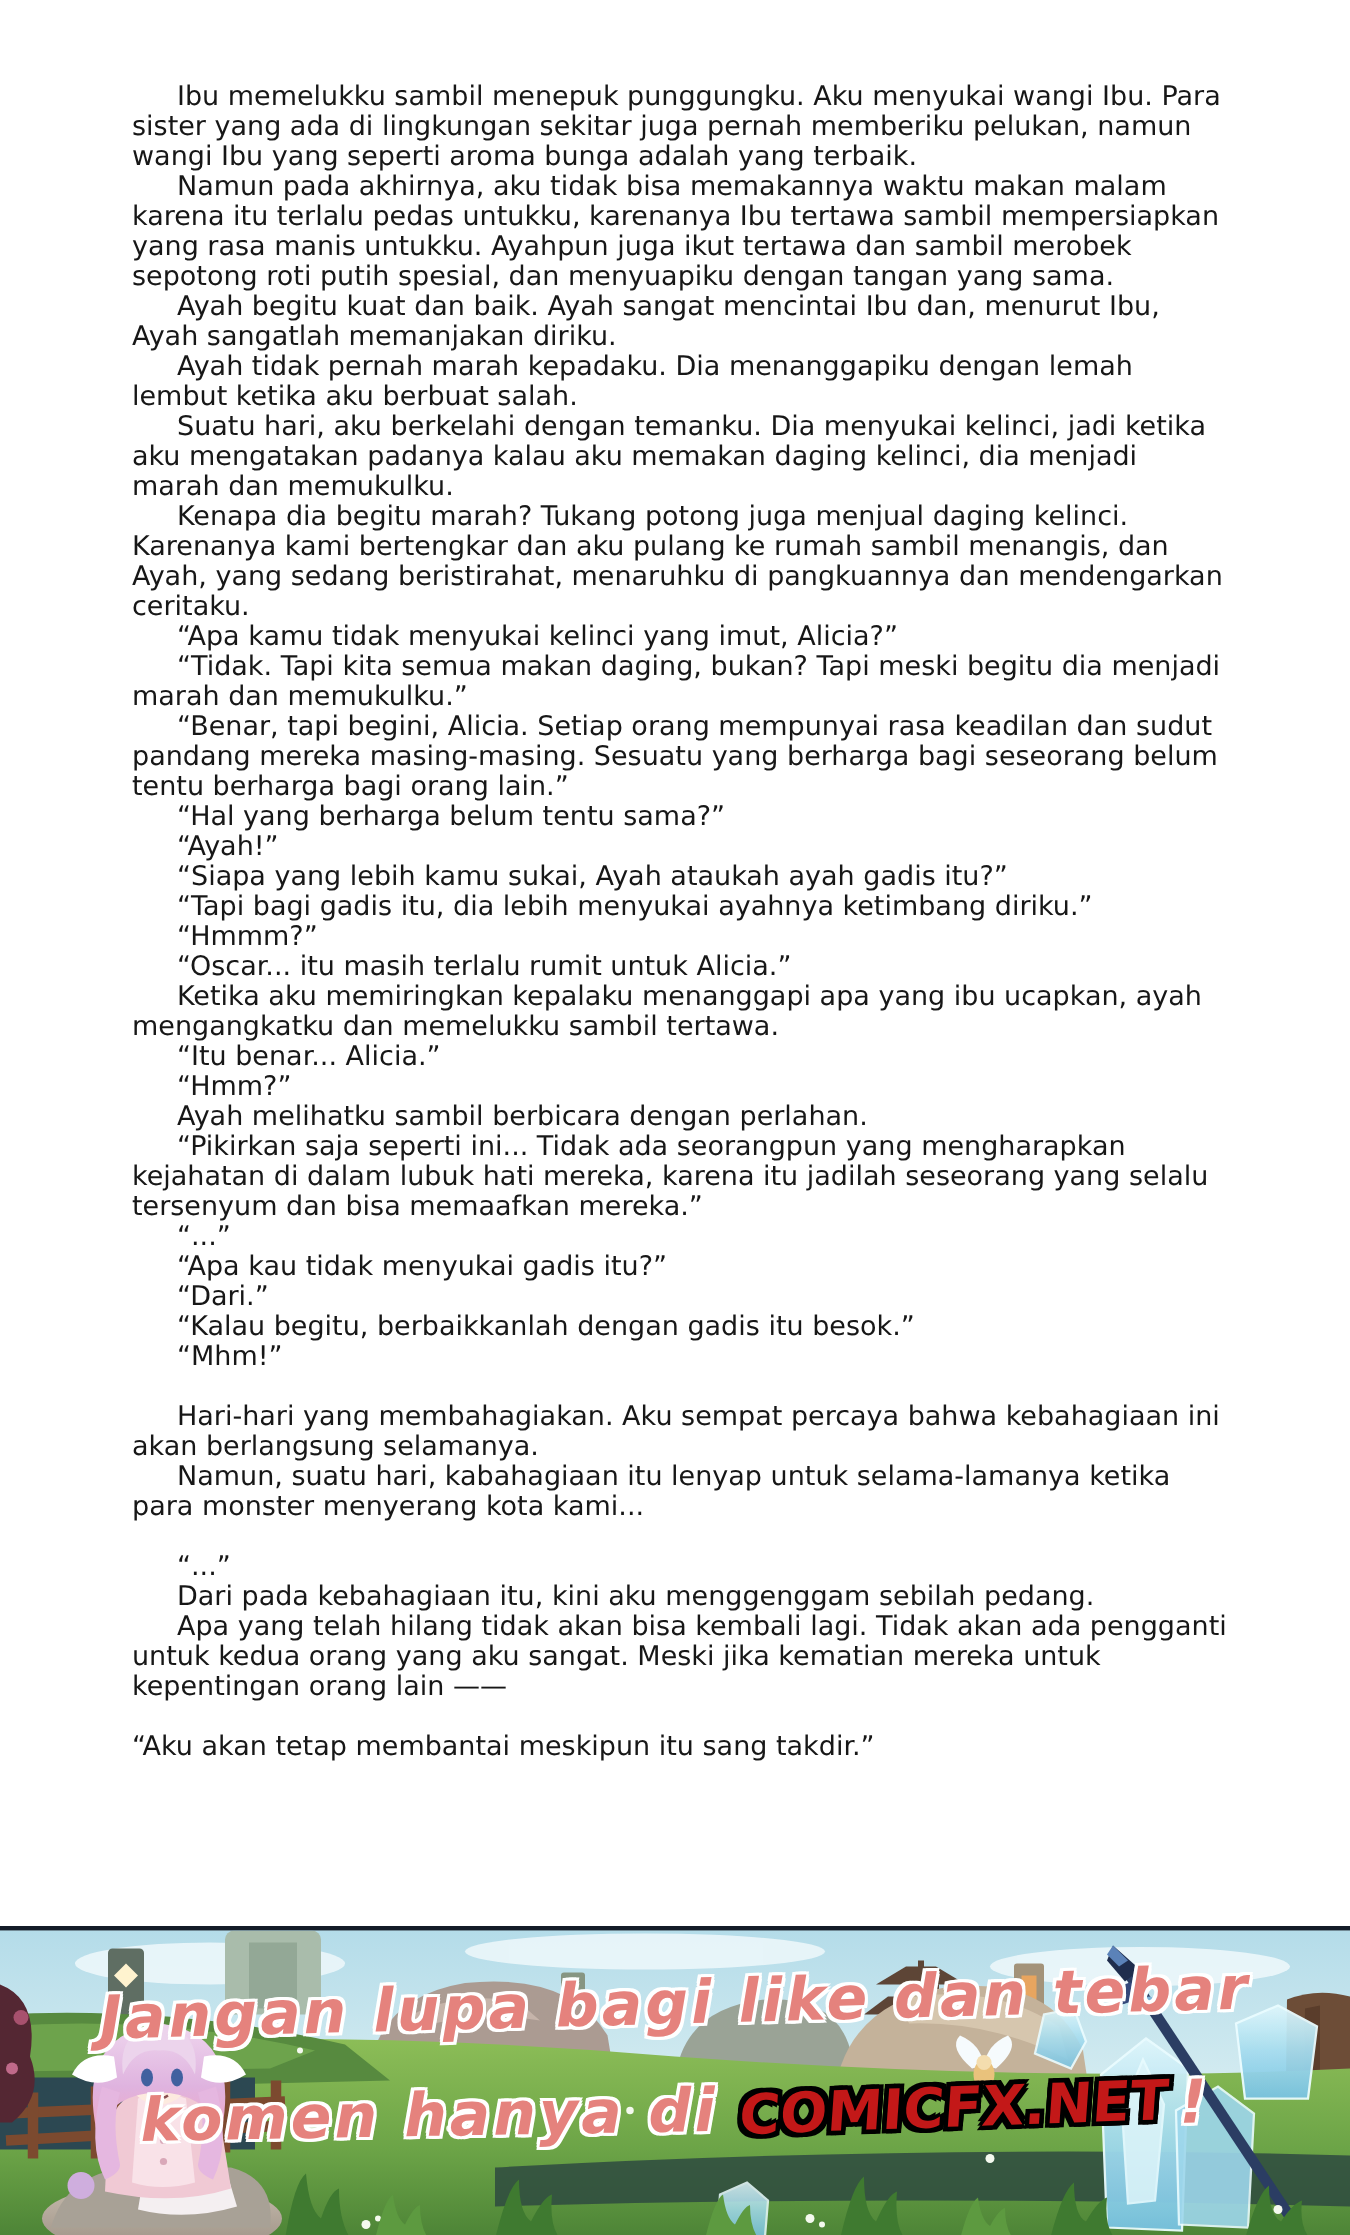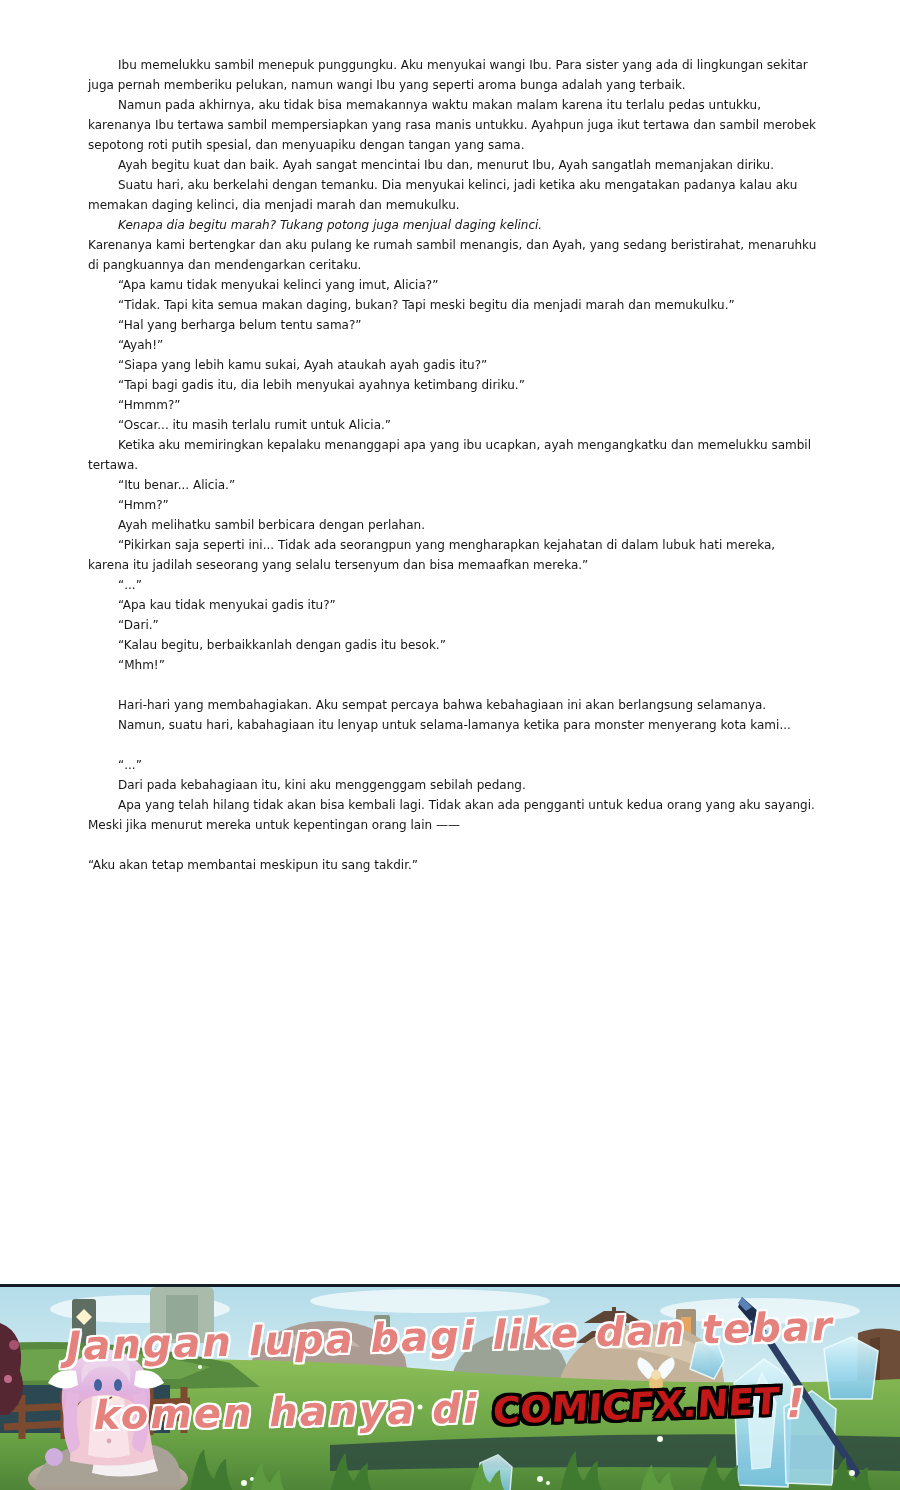--- a/index.html
+++ b/index.html
@@ -3,26 +3,26 @@
 <meta charset="utf-8">
 <style>
   html,body{margin:0;padding:0;}
   body{
     width:900px;height:1490px;position:relative;overflow:hidden;
     background:#ffffff;font-family:"DejaVu Sans",sans-serif;
   }
   
   .story{
     position:absolute;top:55px;left:88px;width:732px;
-    color:#171717;font-size:12px;line-height:20px;
+    color:#171717;font-size:18px;line-height:20px;
     letter-spacing:0px;
   }
   .story p{margin:0;}
   .para.indent{text-indent:30px;}
-  .para.italic{font-style:italic;}
+  .para.italic{}
   .spacer{height:20px;}
   
   .banner{
     position:absolute;top:1284px;left:0;width:900px;height:206px;
     border-top:3px solid #141c28;overflow:hidden;background:#bfe0ea;
   }
   .banner svg{position:absolute;top:0;left:0;}
   .banner-line1,.banner-line2{
     position:absolute;left:0;width:100%;text-align:center;
     font-weight:bold;font-style:italic;
@@ -43,25 +43,27 @@
       -3px 0 0 #000, 3px 0 0 #000, 0 -3px 0 #000, 0 3px 0 #000;
   }
 </style>
 </head>
 <body>
 
 <div class="story">
     <p class="para indent">Ibu memelukku sambil menepuk punggungku. Aku menyukai wangi Ibu. Para sister yang ada di lingkungan sekitar juga pernah memberiku pelukan, namun wangi Ibu yang seperti aroma bunga adalah yang terbaik.</p>
     <p class="para indent">Namun pada akhirnya, aku tidak bisa memakannya waktu makan malam karena itu terlalu pedas untukku, karenanya Ibu tertawa sambil mempersiapkan yang rasa manis untukku. Ayahpun juga ikut tertawa dan sambil merobek sepotong roti putih spesial, dan menyuapiku dengan tangan yang sama.</p>
     <p class="para indent">Ayah begitu kuat dan baik. Ayah sangat mencintai Ibu dan, menurut Ibu, Ayah sangatlah memanjakan diriku.</p>
+    <p class="para indent">Ayah tidak pernah marah kepadaku. Dia menanggapiku dengan lemah lembut ketika aku berbuat salah.</p>
     <p class="para indent">Suatu hari, aku berkelahi dengan temanku. Dia menyukai kelinci, jadi ketika aku mengatakan padanya kalau aku memakan daging kelinci, dia menjadi marah dan memukulku.</p>
     <p class="para indent italic">Kenapa dia begitu marah? Tukang potong juga menjual daging kelinci.</p>
     <p class="para">Karenanya kami bertengkar dan aku pulang ke rumah sambil menangis, dan Ayah, yang sedang beristirahat, menaruhku di pangkuannya dan mendengarkan ceritaku.</p>
     <p class="para indent">“Apa kamu tidak menyukai kelinci yang imut, Alicia?”</p>
     <p class="para indent">“Tidak. Tapi kita semua makan daging, bukan? Tapi meski begitu dia menjadi marah dan memukulku.”</p>
+    <p class="para indent">“Benar, tapi begini, Alicia. Setiap orang mempunyai rasa keadilan dan sudut pandang mereka masing-masing. Sesuatu yang berharga bagi seseorang belum tentu berharga bagi orang lain.”</p>
     <p class="para indent">“Hal yang berharga belum tentu sama?”</p>
     <p class="para indent">“Ayah!”</p>
     <p class="para indent">“Siapa yang lebih kamu sukai, Ayah ataukah ayah gadis itu?”</p>
     <p class="para indent">“Tapi bagi gadis itu, dia lebih menyukai ayahnya ketimbang diriku.”</p>
     <p class="para indent">“Hmmm?”</p>
     <p class="para indent">“Oscar... itu masih terlalu rumit untuk Alicia.”</p>
     <p class="para indent">Ketika aku memiringkan kepalaku menanggapi apa yang ibu ucapkan, ayah mengangkatku dan memelukku sambil tertawa.</p>
     <p class="para indent">“Itu benar... Alicia.”</p>
     <p class="para indent">“Hmm?”</p>
     <p class="para indent">Ayah melihatku sambil berbicara dengan perlahan.</p>
@@ -70,21 +72,21 @@
     <p class="para indent">“Apa kau tidak menyukai gadis itu?”</p>
     <p class="para indent">“Dari.”</p>
     <p class="para indent">“Kalau begitu, berbaikkanlah dengan gadis itu besok.”</p>
     <p class="para indent">“Mhm!”</p>
     <p class="spacer"></p>
     <p class="para indent">Hari-hari yang membahagiakan. Aku sempat percaya bahwa kebahagiaan ini akan berlangsung selamanya.</p>
     <p class="para indent">Namun, suatu hari, kabahagiaan itu lenyap untuk selama-lamanya ketika para monster menyerang kota kami...</p>
     <p class="spacer"></p>
     <p class="para indent">“...”</p>
     <p class="para indent">Dari pada kebahagiaan itu, kini aku menggenggam sebilah pedang.</p>
-    <p class="para indent">Apa yang telah hilang tidak akan bisa kembali lagi. Tidak akan ada pengganti untuk kedua orang yang aku sayangi. Meski jika menurut mereka untuk kepentingan orang lain ——</p>
+    <p class="para indent">Apa yang telah hilang tidak akan bisa kembali lagi. Tidak akan ada pengganti untuk kedua orang yang aku sangat. Meski jika kematian mereka untuk kepentingan orang lain ——</p>
     <p class="spacer"></p>
     <p class="para">“Aku akan tetap membantai meskipun itu sang takdir.”</p>
   </div>
 
 <div class="banner">
   <svg width="900" height="206" viewBox="0 0 900 206">
     <defs>
       <linearGradient id="skyG" x1="0" y1="0" x2="0" y2="1">
         <stop offset="0" stop-color="#b4dce9"></stop>
           <stop offset="1" stop-color="#d9eef2"></stop>

